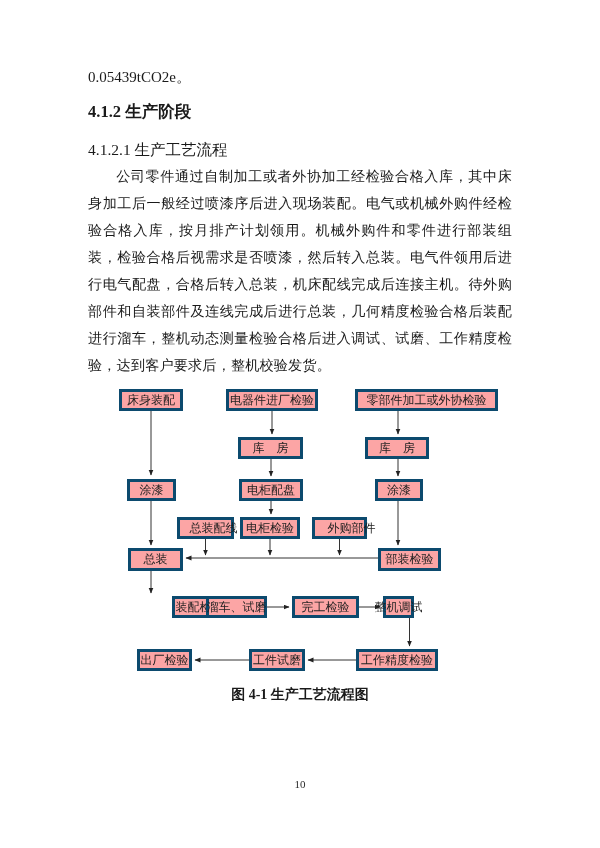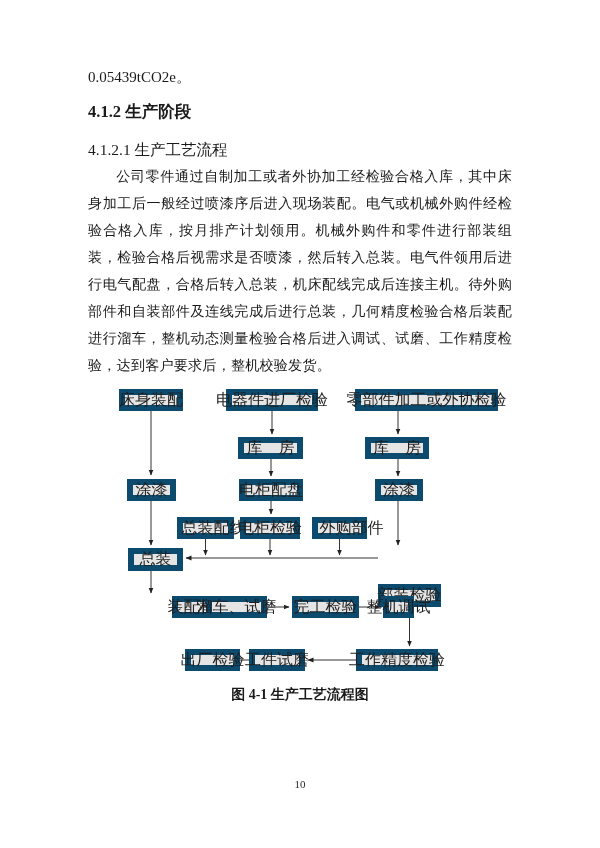--- a/index.html
+++ b/index.html
@@ -16,22 +16,22 @@
     left:88px;top:163px;width:424px;
     font-size:14.1px;line-height:27px;
     text-align:justify;text-indent:2em;
     letter-spacing:0.2px;
   }
   .flowchart{left:88px;top:388px;width:424px;height:296px;}
   .flowchart svg{position:absolute;left:0;top:0;}
   .fnode{
     position:absolute;box-sizing:border-box;
     display:flex;align-items:center;justify-content:center;
-    background:#e5e5e5;border:6px solid #0c4a6e;
-    font-size:16px;color:#1f1f1f;white-space:nowrap;z-index:2;
+    background:#fca5a5;border:3px solid #0c4a6e;
+    font-size:12px;color:#1f1f1f;white-space:nowrap;z-index:2;
   }
   .caption{
     left:0;top:686px;width:600px;text-align:center;
     font-size:14px;font-weight:bold;
   }
   .pagenum{
     left:0;top:778px;width:600px;text-align:center;font-size:11px;color:#2a2a2a;
   }
   
   #n-bed{left:31px;top:1px;width:64px;height:22px;}
@@ -39,26 +39,26 @@
   #n-parts{left:267px;top:1px;width:143px;height:22px;}
   #n-wh1{left:150px;top:49px;width:65px;height:22px;}
   #n-wh2{left:277px;top:49px;width:64px;height:22px;}
   #n-paint1{left:39px;top:91px;width:49px;height:22px;}
   #n-cabwire{left:151px;top:91px;width:64px;height:22px;}
   #n-paint2{left:287px;top:91px;width:48px;height:22px;}
   #n-asmwire{left:89px;top:129px;width:57px;height:22px;padding-left:16px;}
   #n-cabinsp{left:152px;top:129px;width:60px;height:22px;}
   #n-purch{left:224px;top:129px;width:55px;height:22px;padding-left:24px;}
   #n-final{left:40px;top:160px;width:55px;height:23px;}
-  #n-subinsp{left:290px;top:160px;width:63px;height:23px;margin-top:36px;}
+  #n-subinsp{left:290px;top:160px;width:63px;height:23px;}
   #n-asminsp{left:40px;top:208px;width:55px;height:22px;margin-left:44px;}
   #n-runin{left:118px;top:208px;width:61px;height:22px;}
   #n-compinsp{left:204px;top:208px;width:67px;height:22px;}
   #n-debug{left:295px;top:208px;width:31px;height:22px;}
-  #n-factinsp{left:49px;top:261px;width:55px;height:22px;margin-left:48px;}
+  #n-factinsp{left:49px;top:261px;width:55px;height:22px;}
   #n-grind{left:161px;top:261px;width:56px;height:22px;}
   #n-precinsp{left:268px;top:261px;width:82px;height:22px;}
 </style>
 </head>
 <body>
 
 <div class="abs co2-line">0.05439tCO2e。</div>
 <div class="abs heading">4.1.2 生产阶段</div>
 <div class="abs subheading">4.1.2.1 生产工艺流程</div>
 <div class="abs para">公司零件通过自制加工或者外协加工经检验合格入库，其中床身加工后一般经过喷漆序后进入现场装配。电气或机械外购件经检验合格入库，按月排产计划领用。机械外购件和零件进行部装组装，检验合格后视需求是否喷漆，然后转入总装。电气件领用后进行电气配盘，合格后转入总装，机床配线完成后连接主机。待外购部件和自装部件及连线完成后进行总装，几何精度检验合格后装配进行溜车，整机动态测量检验合格后进入调试、试磨、工作精度检验，达到客户要求后，整机校验发货。</div>

